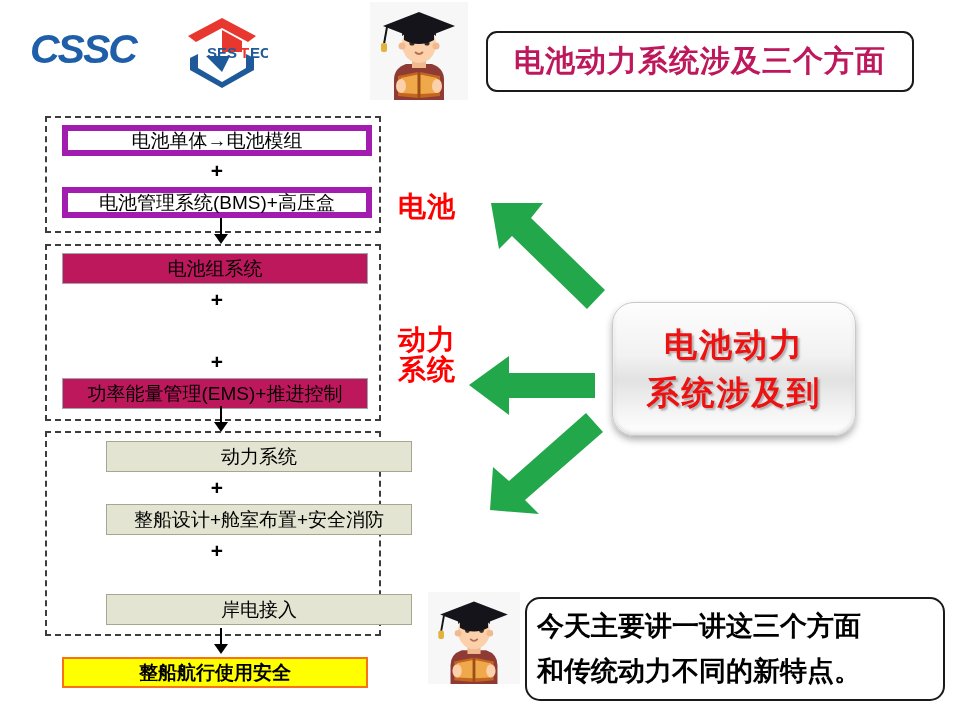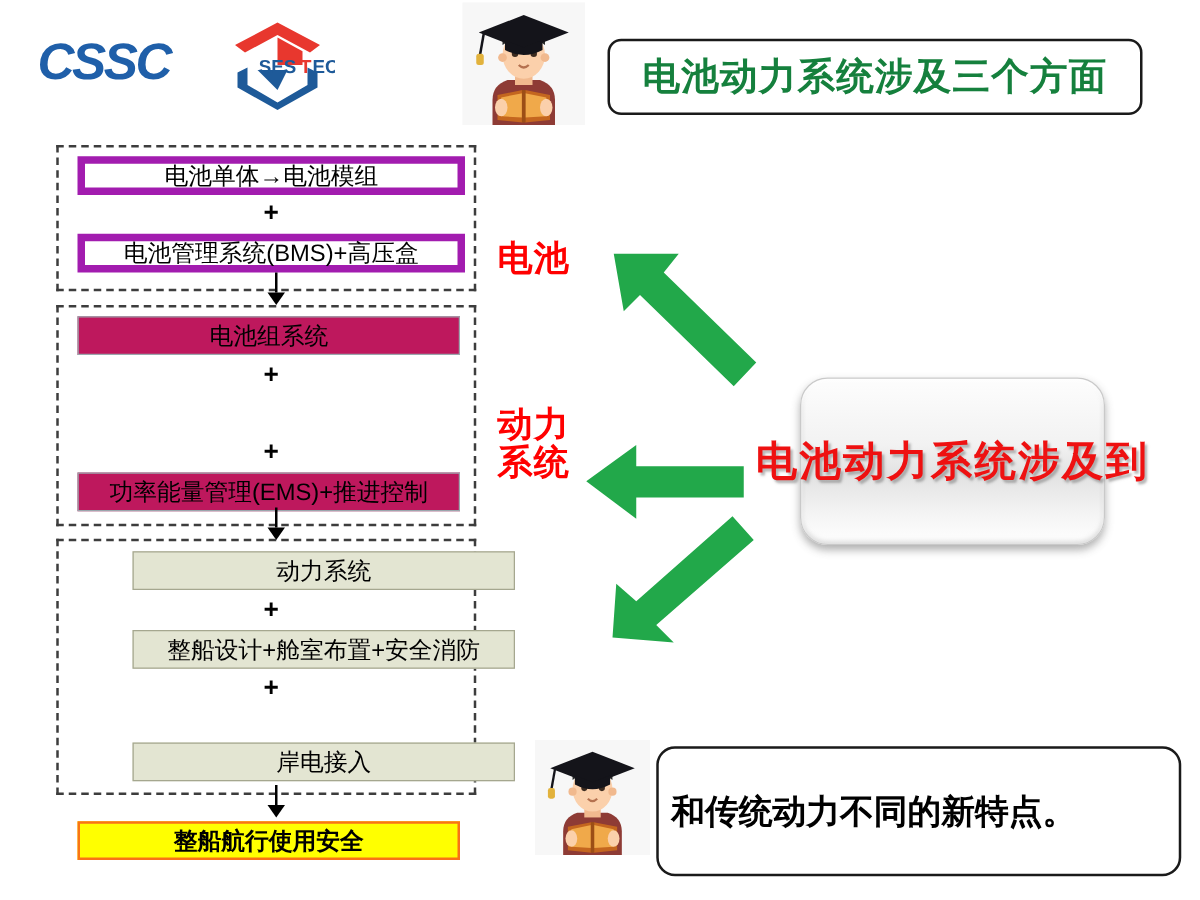--- a/index.html
+++ b/index.html
@@ -66,21 +66,21 @@
     border: 2px solid #1a1a1a;
     border-radius: 11px;
     background: #ffffff;
     display: flex;
     align-items: center;
     justify-content: center;
   }
   .title-box .t {
     font-size: 30px;
     font-weight: bold;
-    color: #15803d;
+    color: #be185d;
     letter-spacing: 1px;
     white-space: nowrap;
   }
   .group {
     position: absolute;
     left: 45px;
     width: 336px;
     border: 2px dashed #3d3d3d;
     box-sizing: border-box;
   }
@@ -186,24 +186,23 @@
     position: absolute;
     left: 612px; top: 302px;
     width: 242px; height: 132px;
     border-radius: 22px;
     background: linear-gradient(to bottom, #fdfdfd 0%, #f2f2f2 40%, #e2e2e2 58%, #f6f6f6 85%, #ffffff 100%);
     border: 1px solid #c9c9c9;
     box-shadow: 0 4px 7px rgba(80,80,80,0.45),
                 inset 0 2px 3px rgba(255,255,255,0.95),
                 inset 0 -2px 4px rgba(150,150,150,0.35);
     display: flex;
-    flex-direction: row;
+    flex-direction: column;
     align-items: center;
     justify-content: center;
-    margin-left: 28px;
   }
   .glossy .gl {
     font-size: 33px;
     font-weight: bold;
     color: #ee1111;
     line-height: 48px;
     letter-spacing: 2px;
     white-space: nowrap;
     text-shadow: 2px 2px 2px rgba(120,120,120,0.55);
   }
@@ -385,16 +384,17 @@
       <path d="M70 74 L50 70 L50 96 L70 94 Z" fill="#c4661f"></path>
       <path d="M31 76 L48 72.5 L48 92 L31 91 Z" fill="#f0a94a"></path>
       <path d="M67 76 L50 72.5 L50 92 L67 91 Z" fill="#f0a94a"></path>
       <rect x="47.5" y="70" width="3" height="26" fill="#9c4e16"></rect>
       <ellipse cx="31" cy="84" rx="5" ry="7" fill="#fbd0ab"></ellipse>
       <ellipse cx="67" cy="84" rx="5" ry="7" fill="#fbd0ab"></ellipse>
     </svg>
   </div>
 
   <div class="note-box">
+    <div class="ln">今天主要讲一讲这三个方面</div>
     <div class="ln">和传统动力不同的新特点。</div>
   </div>
 
 </div>
 
 </body></html>

